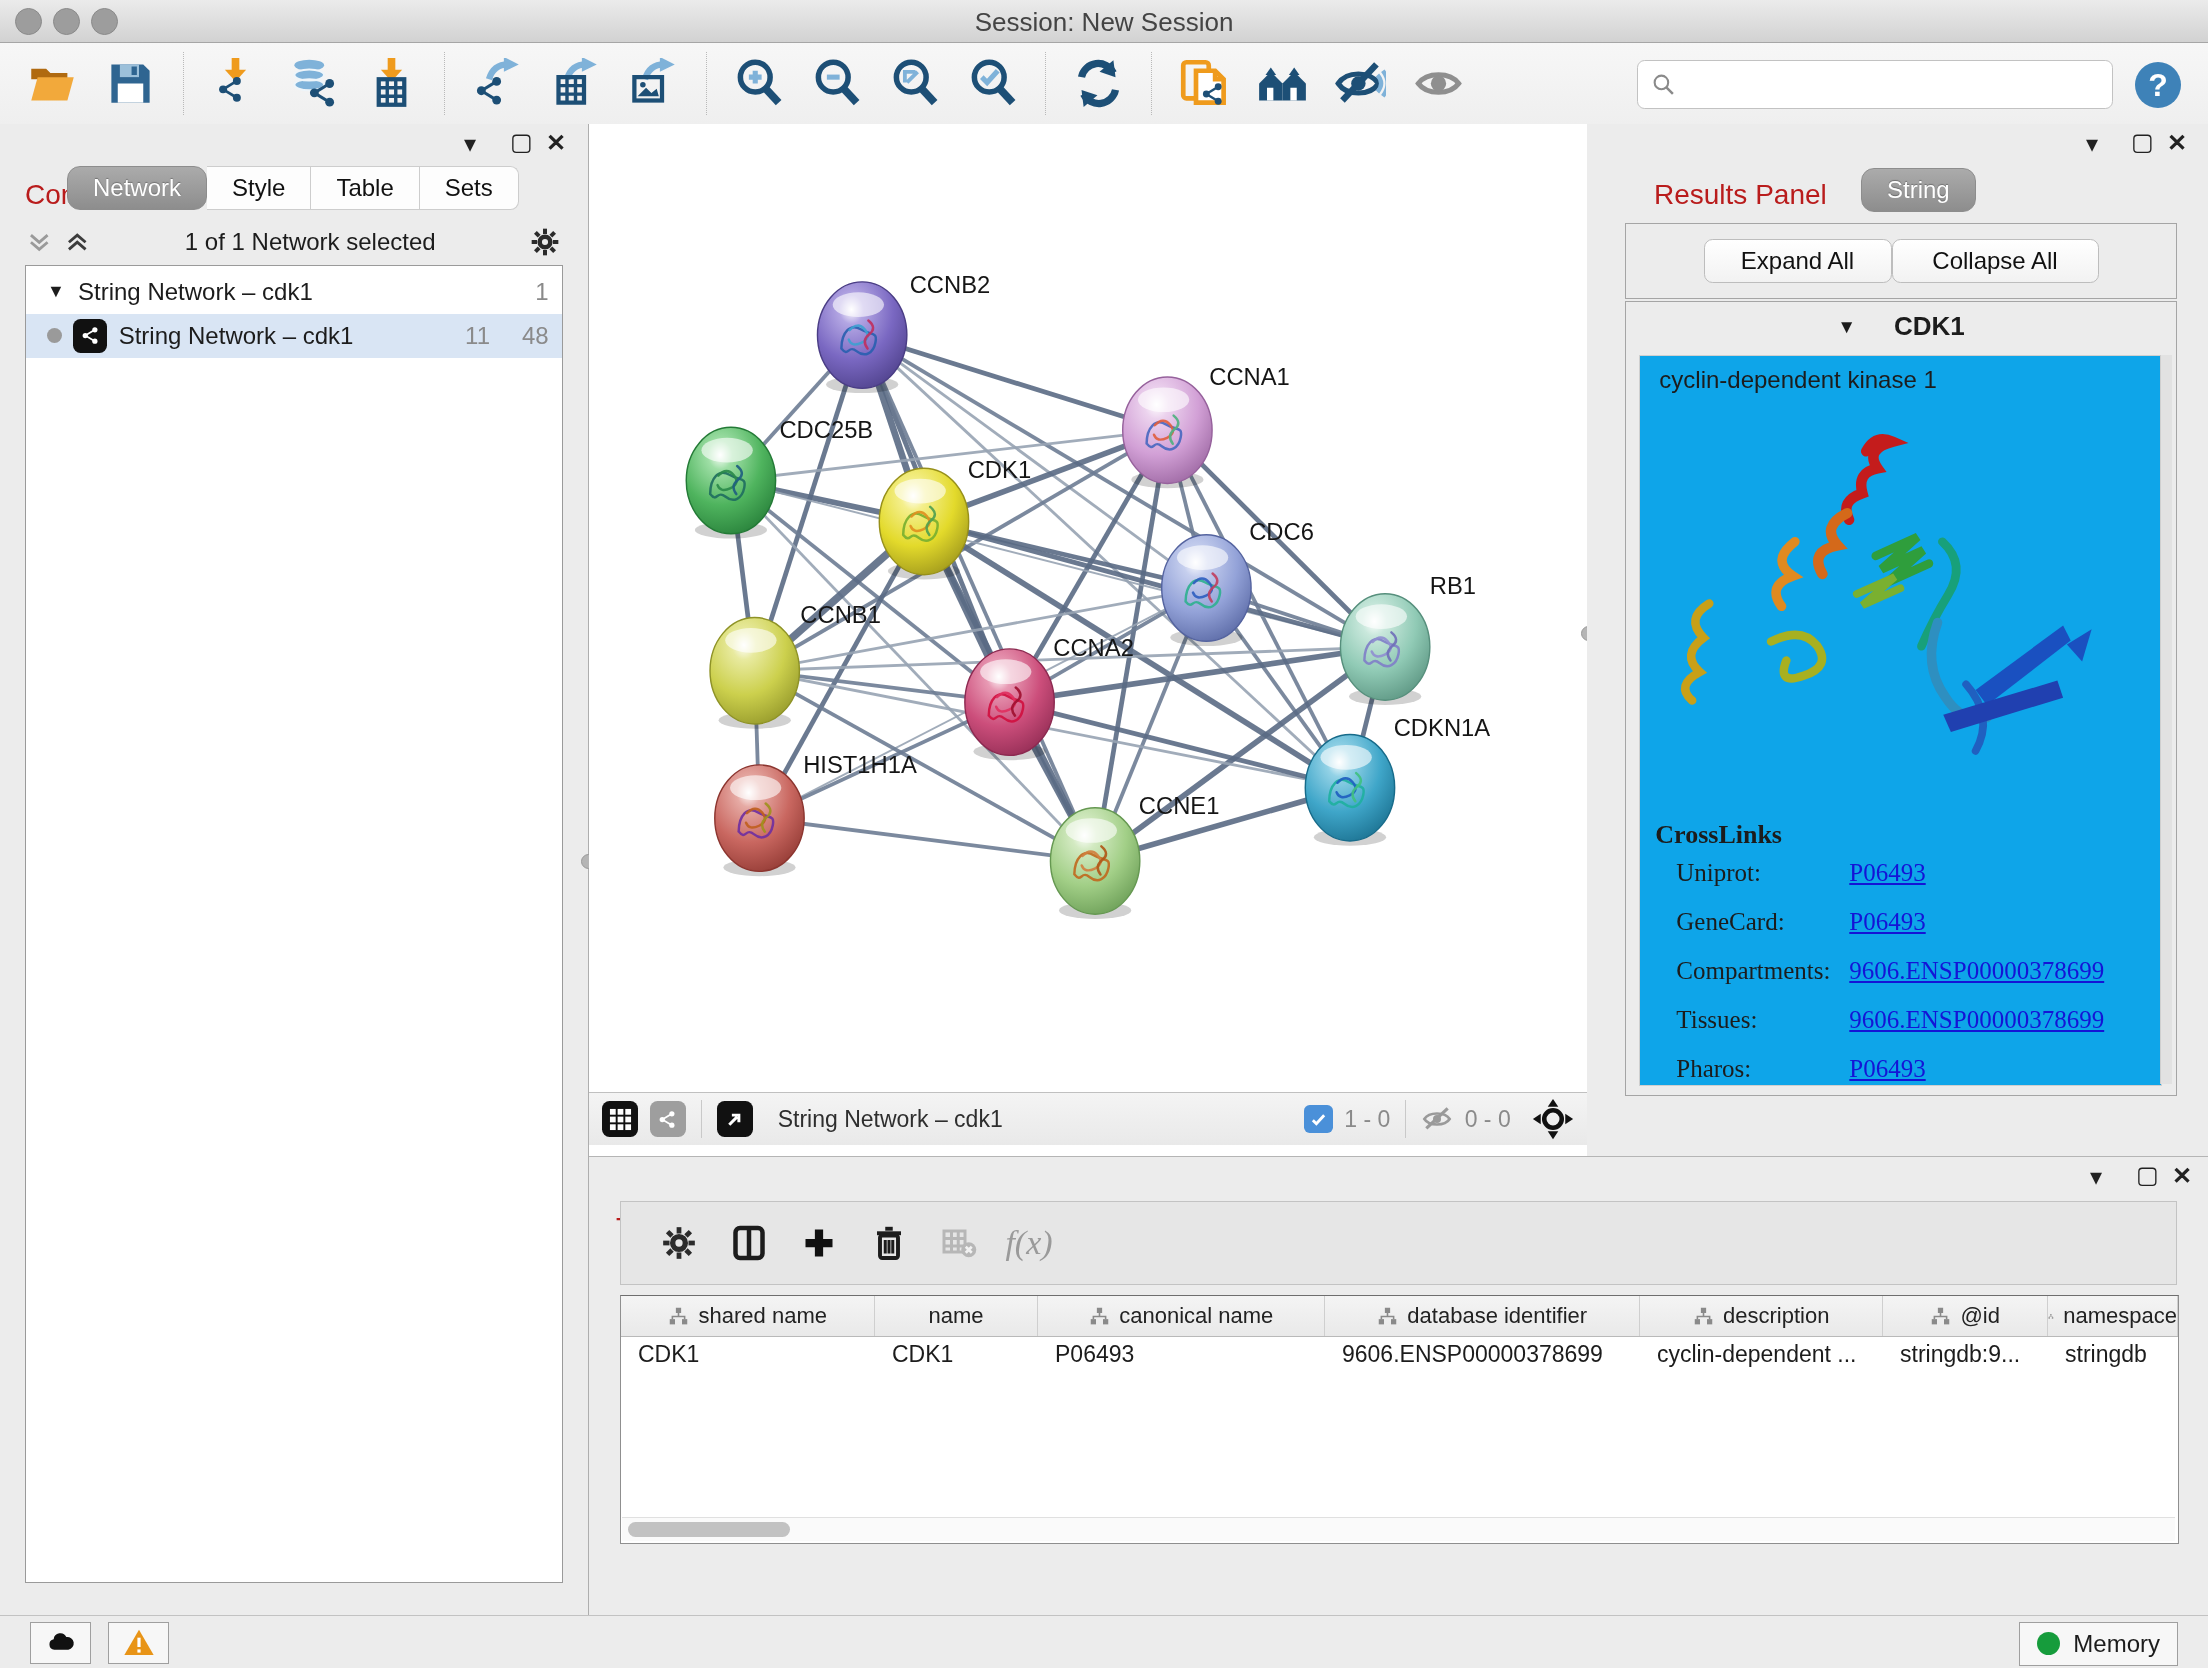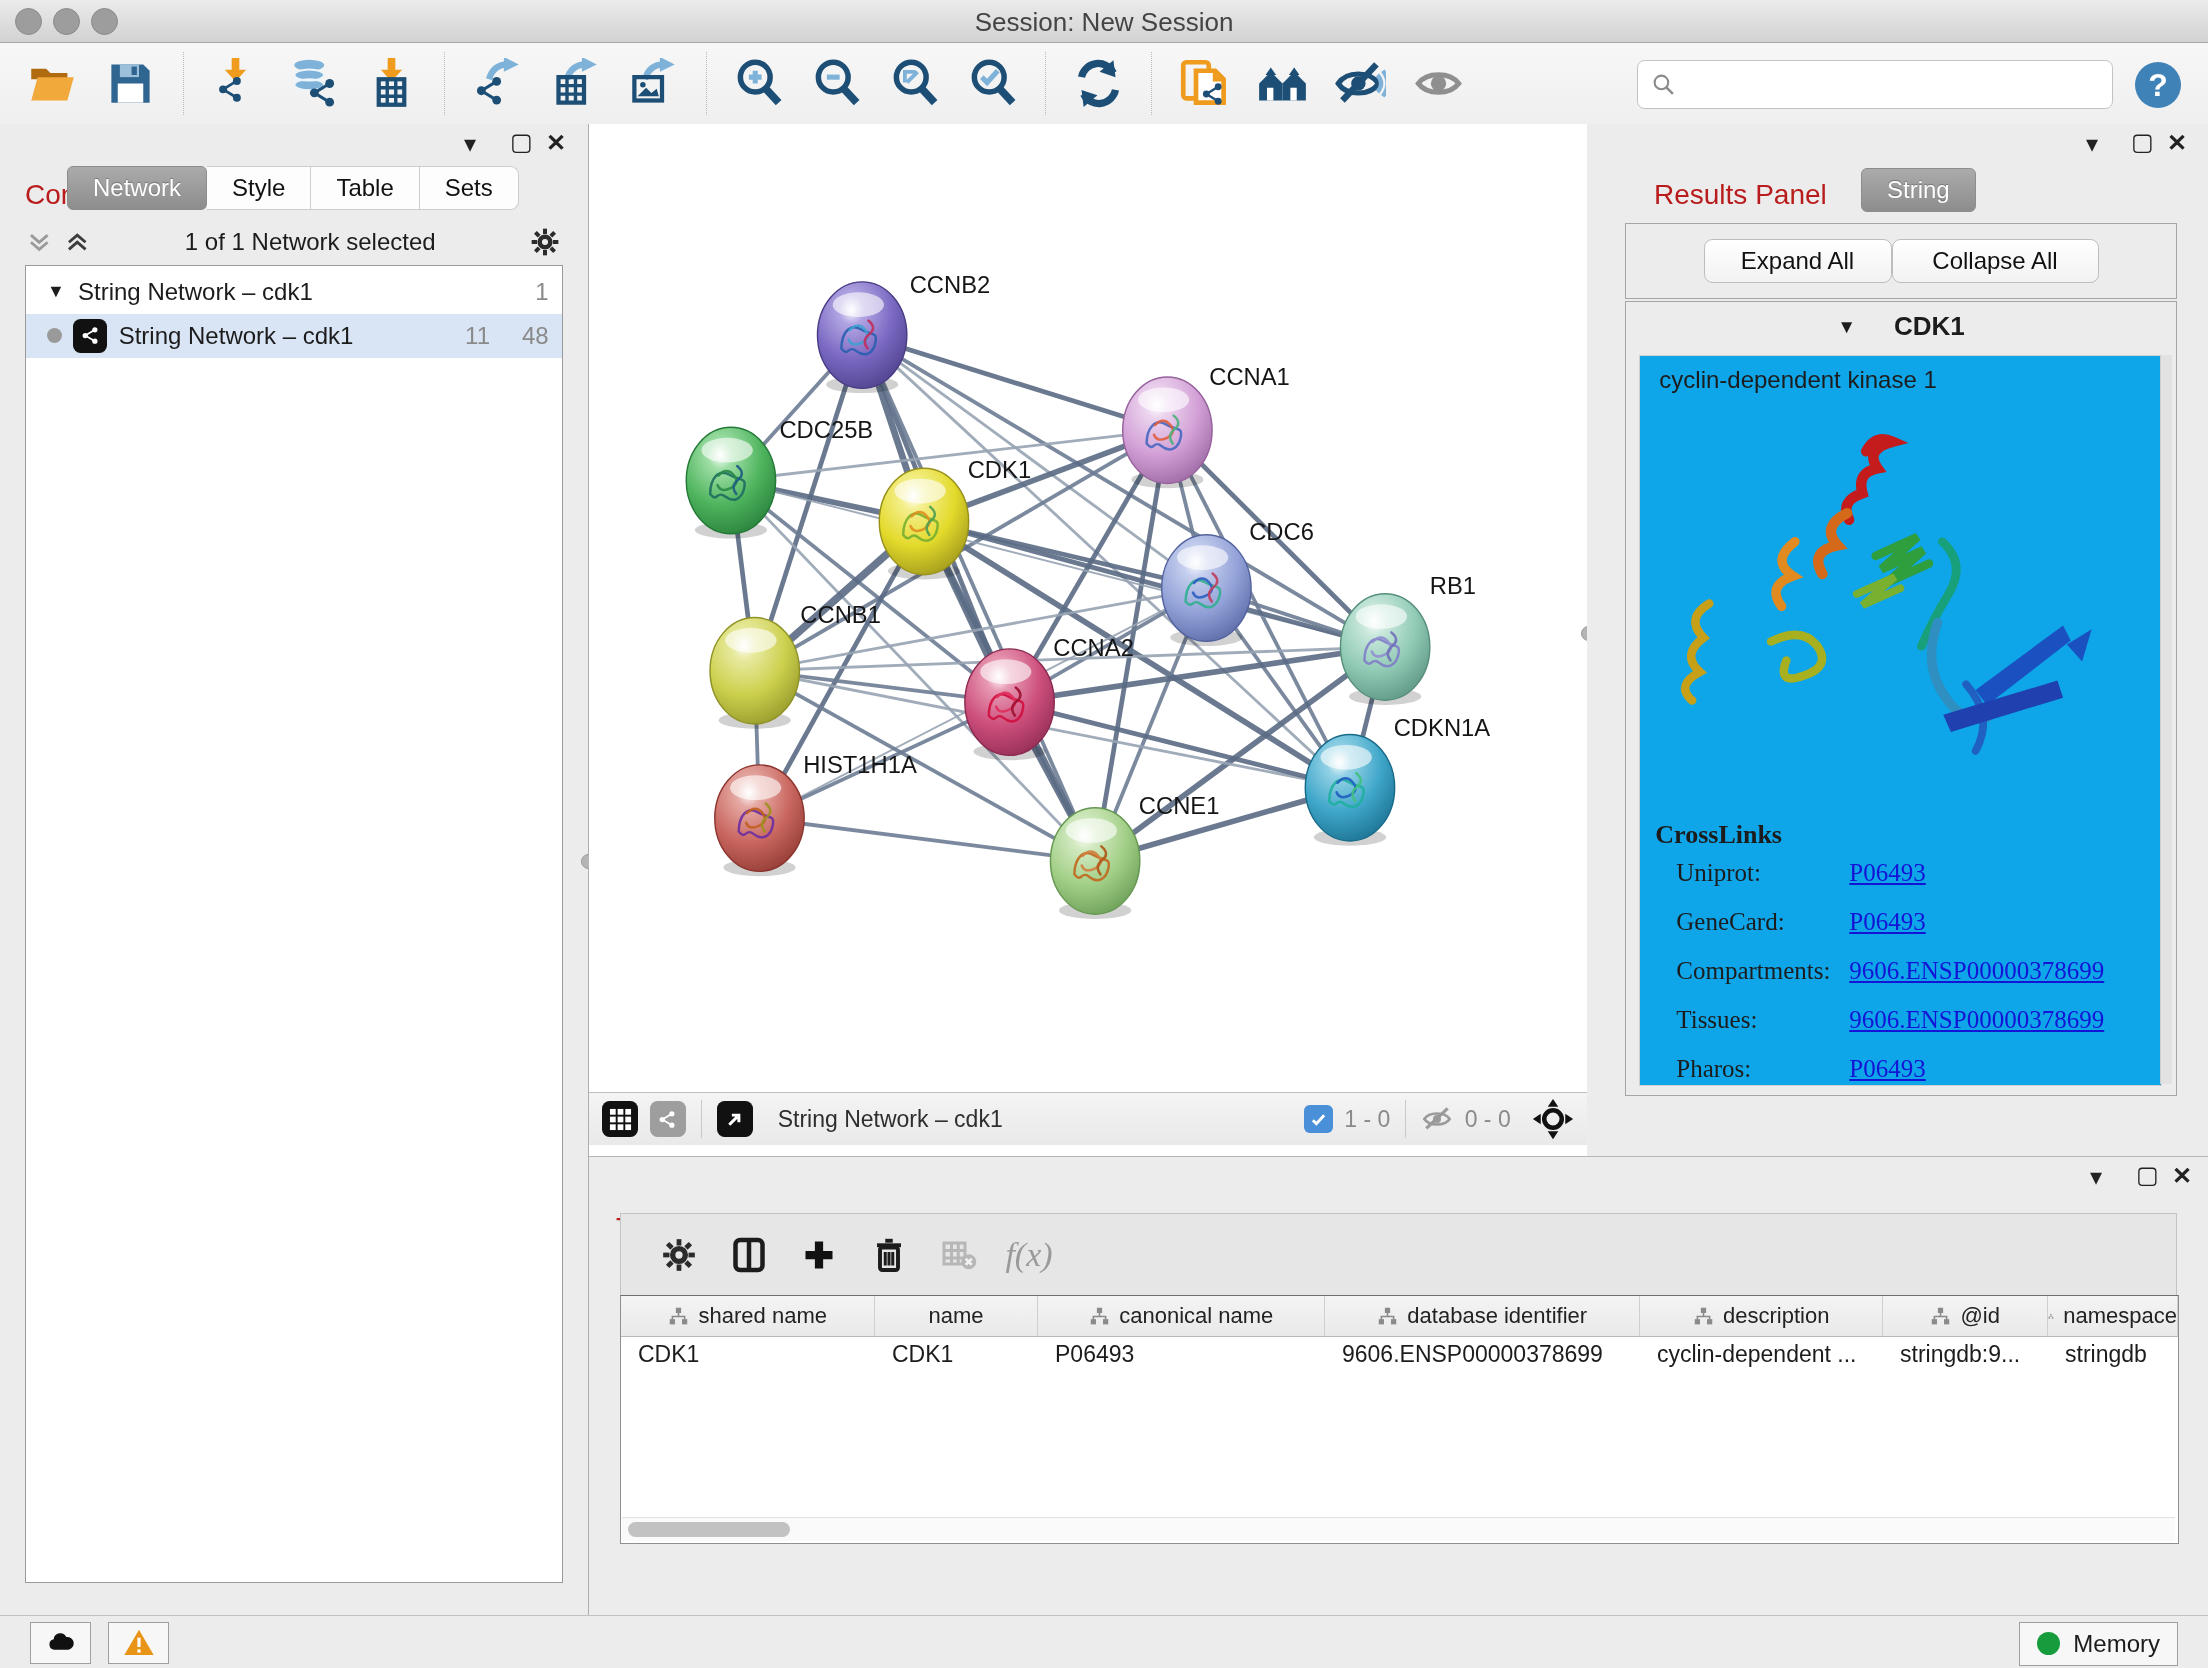--- a/index.html
+++ b/index.html
@@ -25,41 +25,41 @@
     background:#3e82b8;color:#fff;font-weight:bold;font-size:32px;text-align:center;line-height:46px;cursor:pointer;}
   
   .panel-title{font-size:28px;color:#b91c1c;margin-top:47px;}
   .panel-ctl{font-size:24px;color:#222;cursor:pointer;}
   .seg{display:flex;height:44px;}
   .seg .tab{background:#fdfdfd;border:1px solid #cdcdcd;border-left:none;color:#111;
     padding:0 25px;display:flex;align-items:center;font-size:24px;cursor:pointer;}
   .seg .tab:first-child{border-left:1px solid #cdcdcd;border-radius:8.6px 0 0 8.6px;}
   .seg .tab:last-child{border-radius:0 8.6px 8.6px 0;}
   .seg .tab.sel{background:linear-gradient(#ababab,#8d8d8d);color:#fff;border-color:#8d8d8d;
-    border-radius:6px;text-shadow:0 -1px 1px rgba(0,0,0,.3);}
+    border-radius:13px;text-shadow:0 -1px 1px rgba(0,0,0,.3);}
   #control-panel{left:0;top:124px;width:588px;height:1491px;background:#ececec;border-right:1px solid #aeaeae;}
   #network-tree{left:25px;top:141px;width:536px;height:1316px;background:#fff;border:1px solid #9a9a9a;}
   .tree-row{height:44px;display:flex;align-items:center;font-size:24px;}
   .tree-row.sel{background:#d9e5f4;}
   .gray-num{color:#8a8a8a;}
   #results-panel{left:1587px;top:124px;width:621px;height:1032px;background:#ececec;}
   #table-panel{left:589px;top:1156px;width:1620px;height:459px;background:#ececec;border-top:1px solid #b5b5b5;}
   #network-panel{left:589px;top:124px;width:999px;height:1032px;background:#fff;border-right:1px solid #aeaeae;}
   .box{border:1px solid #a5a5a5;background:#ececec;}
   .white-btn{background:linear-gradient(#ffffff,#f2f2f2);border:1px solid #bdbdbd;border-radius:8.6px;
     font-size:24px;display:flex;align-items:center;justify-content:center;cursor:pointer;color:#111;}
   .link{color:#1414d6;text-decoration:underline;cursor:pointer;}
   .serif{font-family:"Liberation Serif",serif;}
   
   #net-toolbar{left:0px;top:968px;width:998px;height:52px;background:linear-gradient(#f4f4f4,#e9e9e9);
     border-top:1px solid #c0c0c0;display:flex;align-items:center;}
   .blk-icon{width:36px;height:36px;border-radius:7.6px;background:#111;display:flex;align-items:center;justify-content:center;}
   .vsep{width:1px;height:38px;background:#c9c9c9;margin:0 15px;}
   
-  #tbl-toolbar{left:31px;top:56px;width:1557px;height:84px;background:#e6e6e6;border:1px solid #c3c3c3;
+  #tbl-toolbar{left:31px;top:44px;width:1557px;height:84px;background:#e6e6e6;border:1px solid #c3c3c3;
     display:flex;align-items:center;padding-left:23px;box-sizing:border-box;}
   .tt-btn{width:70px;height:61px;display:flex;align-items:center;justify-content:center;cursor:pointer;}
   #data-table{left:31px;top:138px;width:1557px;height:247px;background:#fff;border:1px solid #8f8f8f;border-top:1.9px solid #6e6e6e;}
   .th-row{display:flex;height:40px;background:linear-gradient(#f4f4f4,#e9e9e9);border-bottom:1px solid #b9b9b9;}
   .th-cell{display:flex;align-items:center;justify-content:center;gap:9.5px;font-size:22px;color:#222;
     border-right:1px solid #cfcfcf;box-sizing:border-box;overflow:hidden;white-space:nowrap;}
   .td-row{display:flex;height:38px;}
   .td-cell{font-size:23px;padding:3.8px 3.8px 0 17px;box-sizing:border-box;overflow:hidden;white-space:nowrap;}
   #hscroll{left:33px;top:360px;width:1553px;height:23px;background:#fafafa;border-top:1px solid #e0e0e0;}
   #hthumb{left:5.7px;top:3.8px;width:162px;height:15px;border-radius:7.6px;background:#c2c2c2;}

